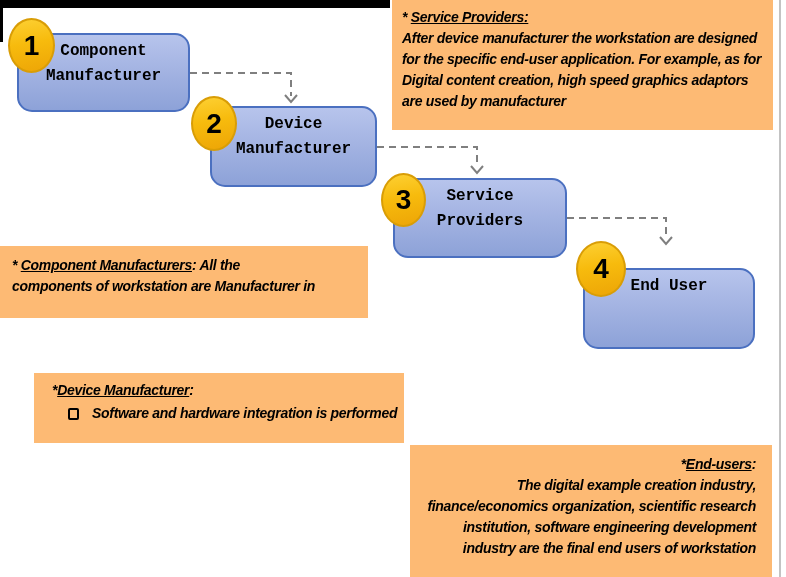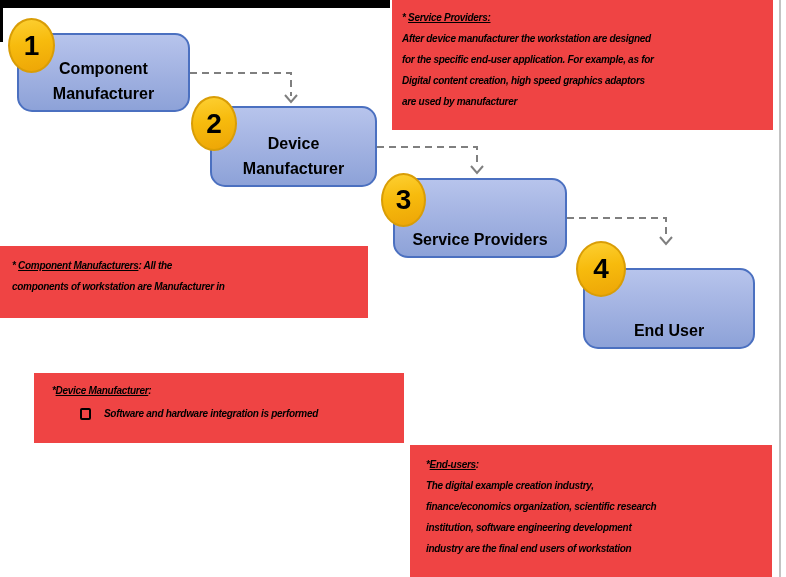--- a/index.html
+++ b/index.html
@@ -15,23 +15,24 @@
   .left-bar { position: absolute; left: 0; top: 0; width: 3px; height: 42px; background: #000; }
   .page-edge { position: absolute; left: 779px; top: 0; width: 2px; height: 577px; background: #c3c3c3; }
 
   .connectors { position: absolute; left: 0; top: 0; pointer-events: none; }
 
   .step-box {
     position: absolute;
     border: 2px solid #4b70c0;
     border-radius: 15px;
     background: linear-gradient(180deg, #b7c4ec 0%, #a3b3e2 48%, #8da2d8 100%);
-    display: flex; align-items: flex-end; justify-content: center;
+    display: flex; align-items: flex-start; justify-content: center;
     text-align: center;
     padding: 4px 10px;
+    font-family: Liberation Mono, monospace;
   }
   .step-label {
     font-weight: bold; font-size: 16px; line-height: 25px; color: #000;
   }
   .s1 { left: 17px;  top: 33px;  width: 173px; height: 79px; }
   .s2 { left: 210px; top: 106px; width: 167px; height: 81px; }
   .s3 { left: 393px; top: 178px; width: 174px; height: 80px; }
   .s4 { left: 583px; top: 268px; width: 172px; height: 81px; }
 
   .badge {
@@ -42,32 +43,32 @@
     display: flex; align-items: center; justify-content: center;
     color: #000; font-weight: bold; font-size: 28px;
   }
   .b1 { left: 8px;   top: 18px;  width: 47px; height: 55px; }
   .b2 { left: 191px; top: 96px;  width: 46px; height: 55px; }
   .b3 { left: 381px; top: 173px; width: 45px; height: 54px; }
   .b4 { left: 576px; top: 241px; width: 50px; height: 56px; }
 
   .note {
     position: absolute;
-    background: #ef4444;
+    background: #fdba74;
     color: #000;
     font-style: italic; font-weight: bold;
-    font-size: 10px; line-height: 21px; letter-spacing: -0.3px;
+    font-size: 14px; line-height: 21px; letter-spacing: -0.3px;
   }
   .note .hd { text-decoration: underline; }
   .note-a { left: 392px; top: 0;     width: 381px; height: 130px; padding: 7px 10px 0 10px; }
   .note-b { left: 0;     top: 246px; width: 368px; height: 72px;  padding: 9px 12px 12px 12px; }
   .note-c { left: 34px;  top: 373px; width: 370px; height: 70px;  padding: 7px 18px 0 18px; }
-  .note-d { left: 410px; top: 445px; width: 362px; height: 132px; padding: 9px 16px 0 16px; }
+  .note-d { left: 410px; top: 445px; width: 362px; height: 132px; padding: 9px 16px 0 16px; text-align: right; }
   .note .line { white-space: nowrap; }
-  .bullet-line { display: flex; align-items: center; margin-left: 28px; margin-top: 2px; }
+  .bullet-line { display: flex; align-items: center; margin-left: 16px; margin-top: 2px; }
   .sq {
     display: inline-block; width: 11px; height: 12px;
     border: 2px solid #000; border-radius: 2px; margin-right: 13px; flex: 0 0 auto;
   }
 </style>
 </head>
 <body>
 
 <div class="canvas">
 

